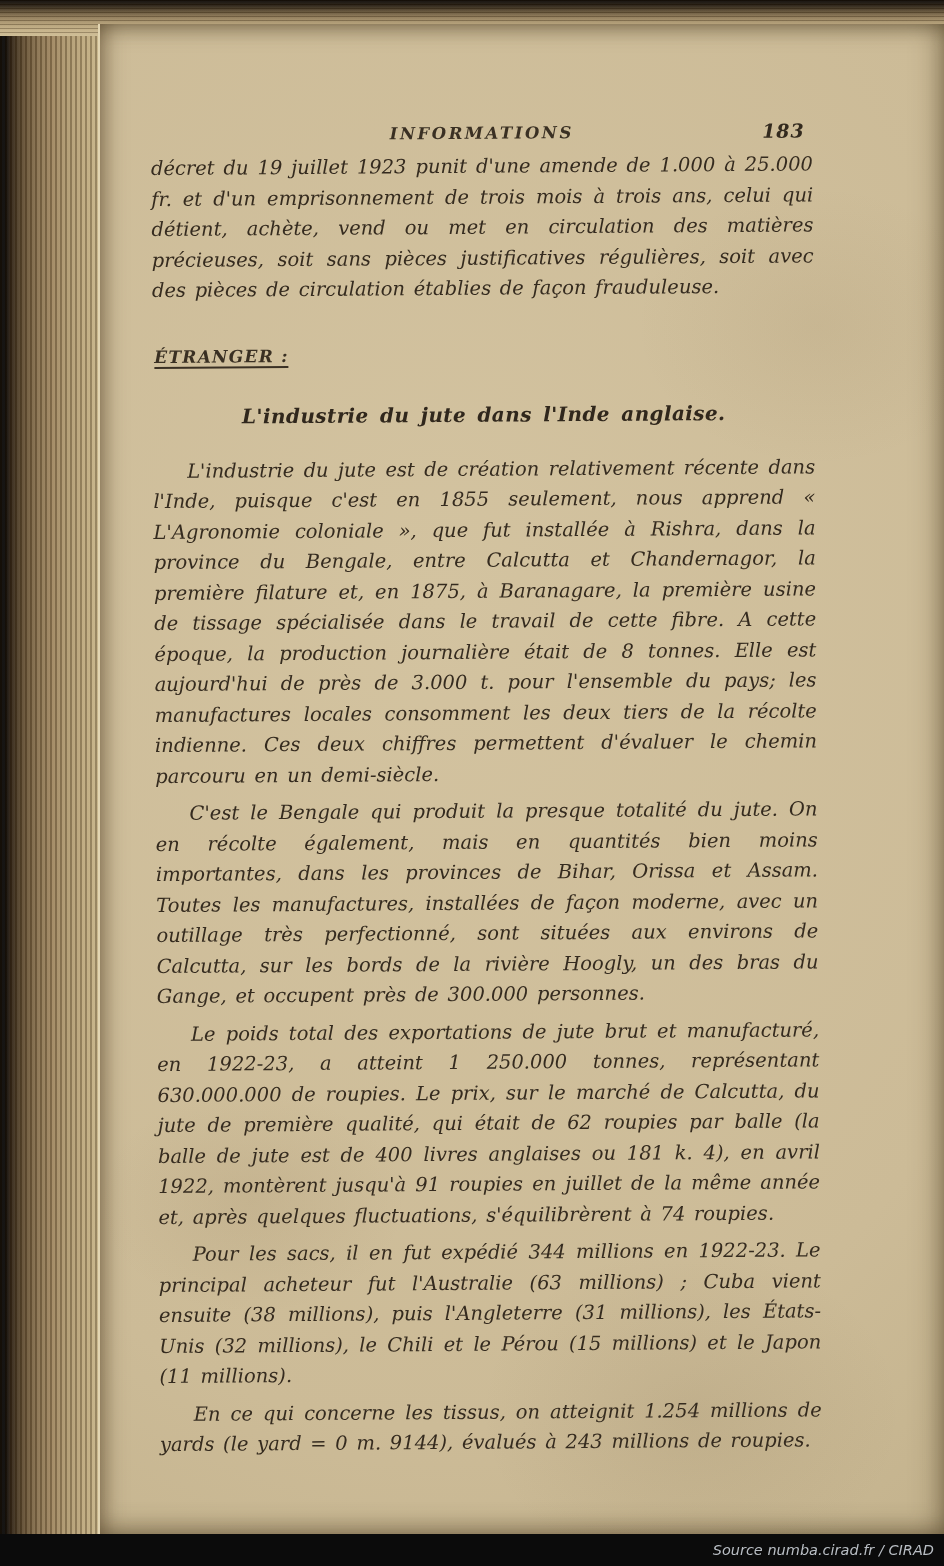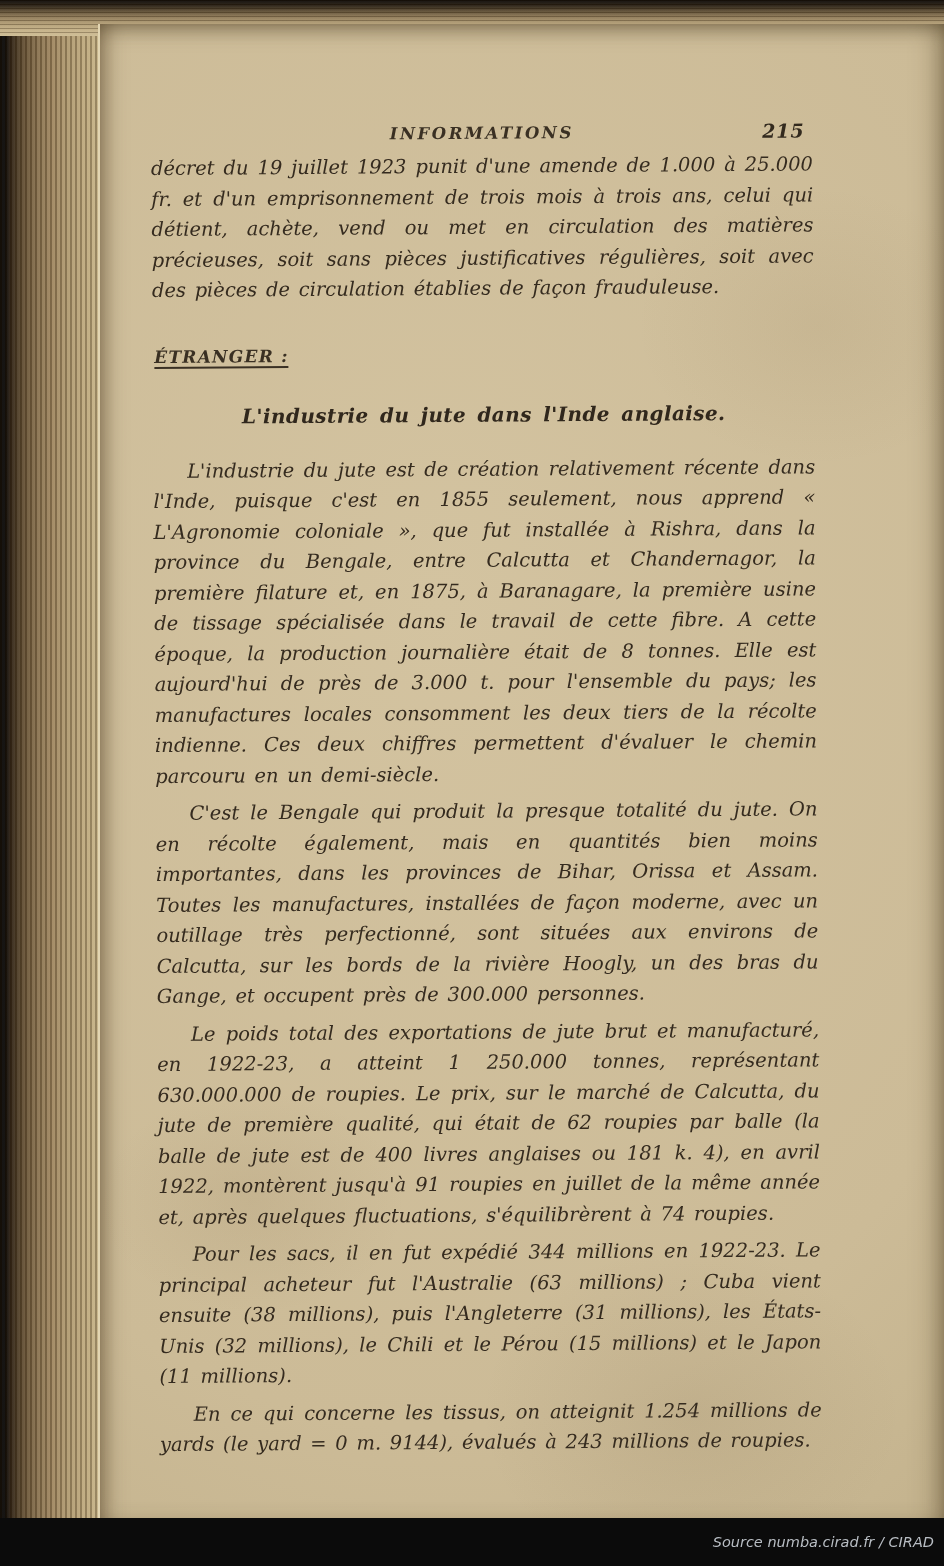--- a/index.html
+++ b/index.html
@@ -57,39 +57,39 @@
     margin:0 0 7px 0; text-indent:34px; word-spacing:2.5px;
   }
   .para.no-indent { text-indent:0; }
   .section-label { margin:40px 0 0 2px; font-size:17px; letter-spacing:1.2px; font-weight:bold; color:#3a3023; }
   .section-label span { display:inline-block; border-bottom:2.5px solid #3a3024; }
   .article-title {
     text-align:center; font-size:20px; font-weight:bold;
     margin:36px 0 28px 0; letter-spacing:0.4px; word-spacing:4px; color:#30271c;
   }
   .footer-bar {
-    position:absolute; left:0; right:0; bottom:0; height:48px; background:#0b0b0b;
+    position:absolute; left:0; right:0; bottom:0; height:32px; background:#0b0b0b;
     display:flex; align-items:center; justify-content:flex-end;
     padding-right:10px; box-sizing:border-box;
     font-family:"DejaVu Sans", sans-serif; font-size:14.5px; color:#b9bec4;
   }
 </style>
 </head>
 <body>
 
 <div class="scan">
   <div class="left-edge"></div>
   <div class="top-edge"></div>
 
   <div class="page">
     <div class="text-col">
 
       <div class="page-header">
         <span class="running-title">INFORMATIONS</span>
-        <span class="page-number">215</span>
+        <span class="page-number">183</span>
       </div>
 
       <p class="para no-indent">décret du 19 juillet 1923 punit d'une amende de 1.000 à 25.000 fr. et d'un emprisonnement de trois mois à trois ans, celui qui détient, achète, vend ou met en circulation des matières précieuses, soit sans pièces justificatives régulières, soit avec des pièces de circulation établies de façon frauduleuse.</p>
 
       <div class="section-label">
         <span>ÉTRANGER :</span>
       </div>
 
       <h2 class="article-title">L'industrie du jute dans l'Inde anglaise.</h2>
 

